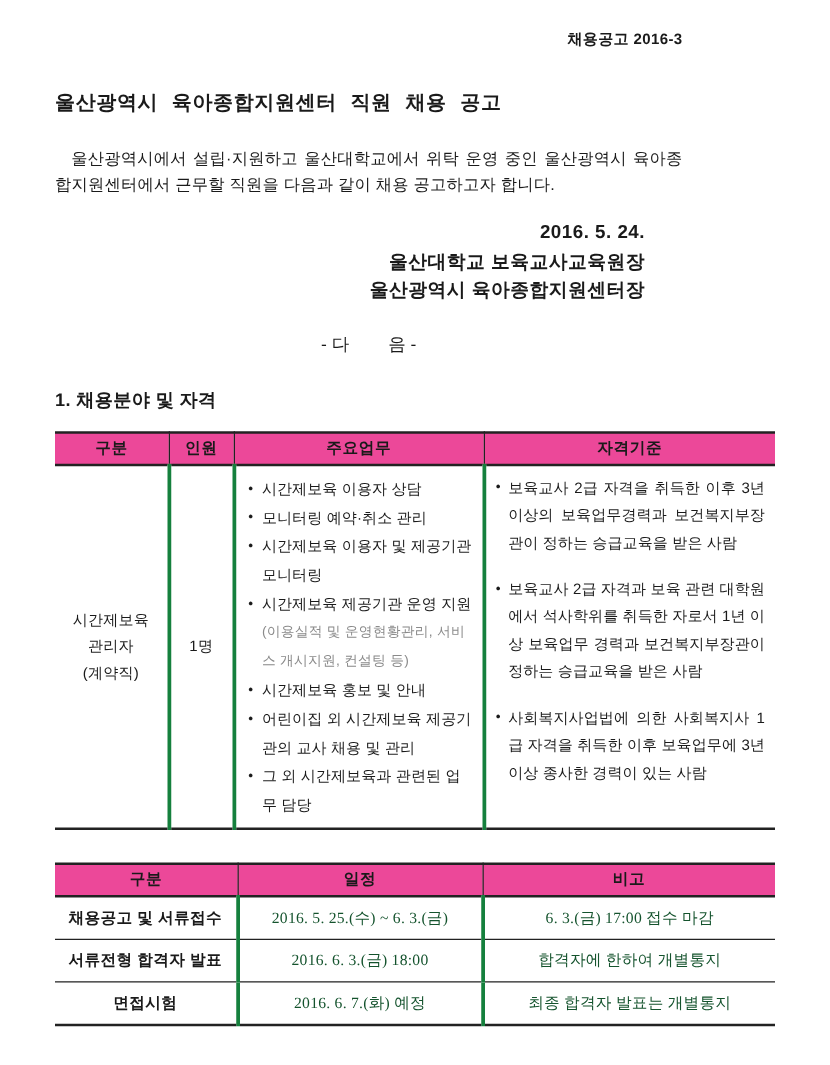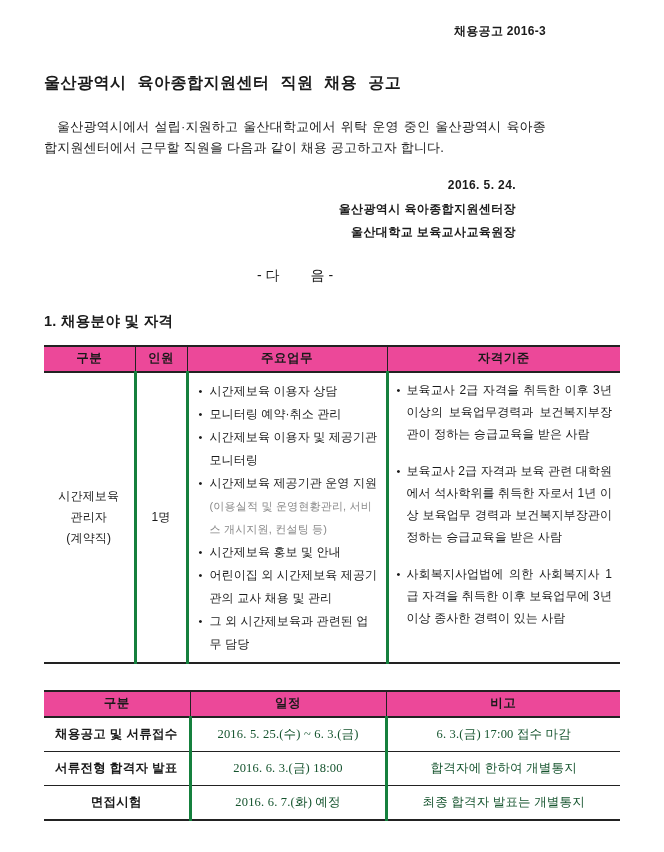--- a/index.html
+++ b/index.html
@@ -9,21 +9,21 @@
     color:#1a1a1a;
   }
   .page{box-sizing:border-box;width:590px;height:852px;padding:24px 44px 0 44px;background:#fff;}
 
   .doc-number{font-size:12px;font-weight:bold;text-align:right;line-height:15px;margin-bottom:30px;letter-spacing:.3px;}
 
   .title{font-size:16px;font-weight:bold;text-align:left;line-height:28px;margin-bottom:19px;word-spacing:6px;letter-spacing:.5px;}
 
   .intro{font-size:13px;line-height:21px;text-align:justify;text-indent:13px;margin-bottom:16px;letter-spacing:.2px;}
 
-  .signature{ text-align:right;font-size:12px;font-weight:bold;line-height:23.5px;padding-right:30px;margin-bottom:20px;letter-spacing:.4px;}
+  .signature{ text-align:right;font-size:15px;font-weight:bold;line-height:23.5px;padding-right:30px;margin-bottom:20px;letter-spacing:.4px;}
 
   .divider{text-align:center;font-size:14px;line-height:20px;margin-bottom:26px;white-space:pre;font-weight:normal;}
 
   .section-heading{font-size:14.5px;font-weight:bold;line-height:20px;margin-bottom:14px;letter-spacing:.3px;}
 
   table{border-collapse:collapse;width:100%;table-layout:fixed;}
   table.t1{border-top:2px solid #222;border-bottom:2px solid #222;}
   table.t2{border-top:2px solid #222;border-bottom:2px solid #222;margin-bottom:10px;}
   th{
     background:#ec4899;font-size:12.5px;font-weight:bold;text-align:center;
@@ -66,22 +66,22 @@
 <div class="page">
 
   <div class="doc-number">채용공고 2016-3</div>
 
   <div class="title">울산광역시 육아종합지원센터 직원 채용 공고</div>
 
   <p class="intro">울산광역시에서 설립·지원하고 울산대학교에서 위탁 운영 중인 울산광역시 육아종합지원센터에서 근무할 직원을 다음과 같이 채용 공고하고자 합니다.</p>
 
   <div class="signature">
     <div>2016. 5. 24.</div>
+    <div>울산대학교 보육교사교육원장</div>
     <div>울산광역시 육아종합지원센터장</div>
-    <div>울산대학교 보육교사교육원장</div>
   </div>
 
   <div class="divider">- 다        음 -</div>
 
   <div>
     <div class="section-heading">1. 채용분야 및 자격</div>
 
     <table class="t1">
       <colgroup>
           <col class="c1">

